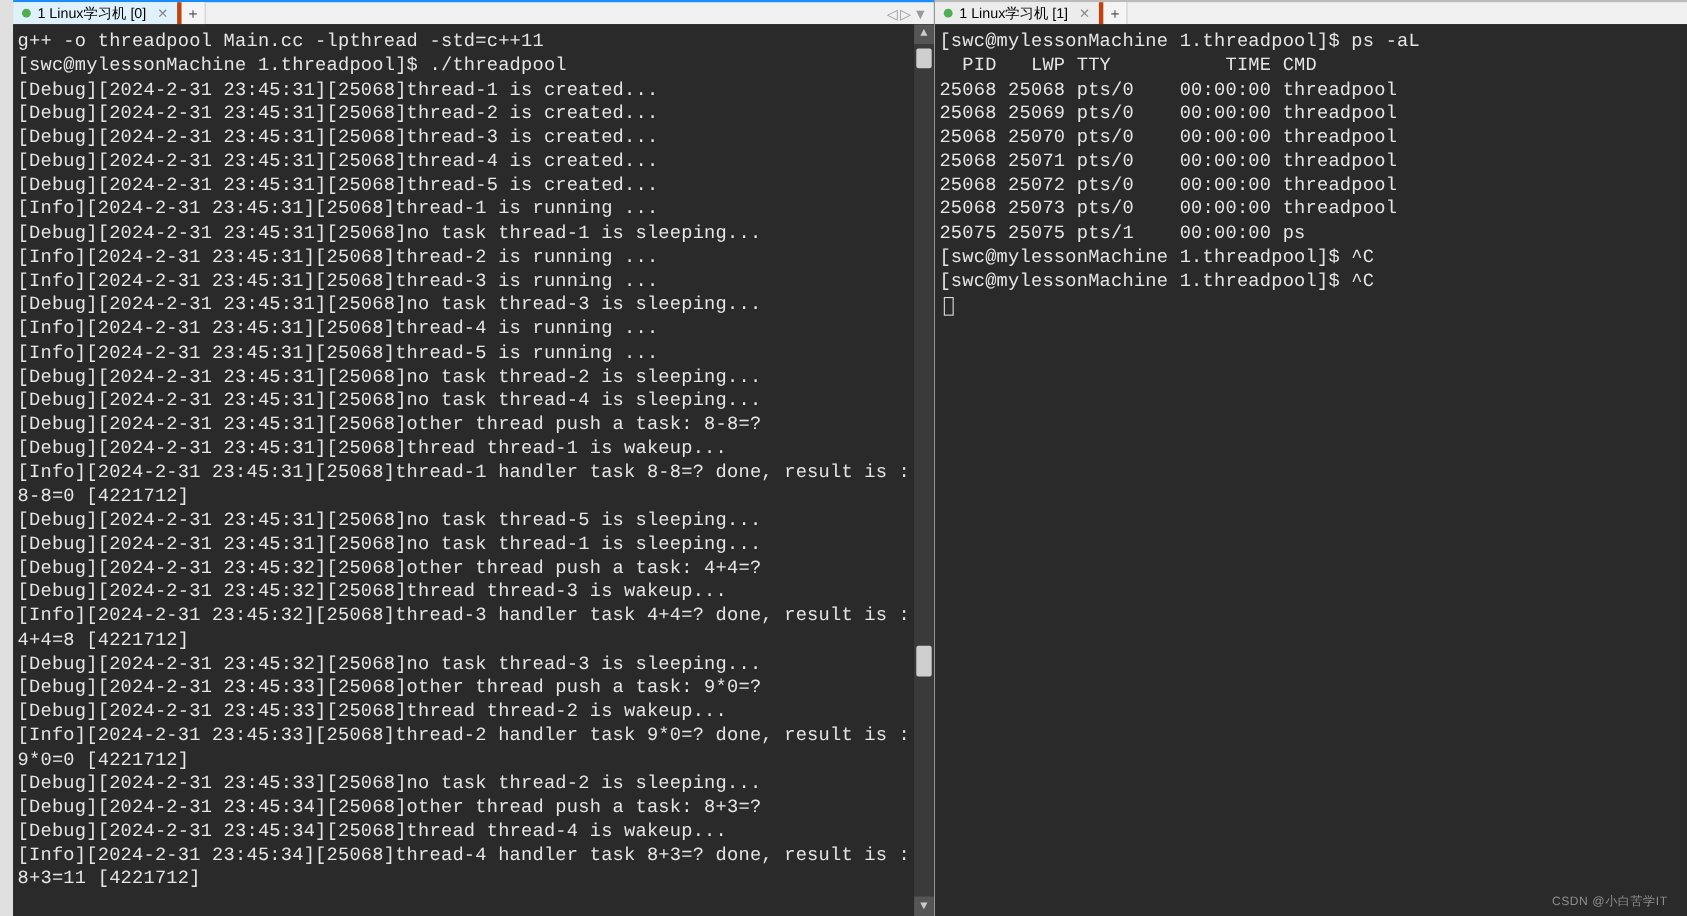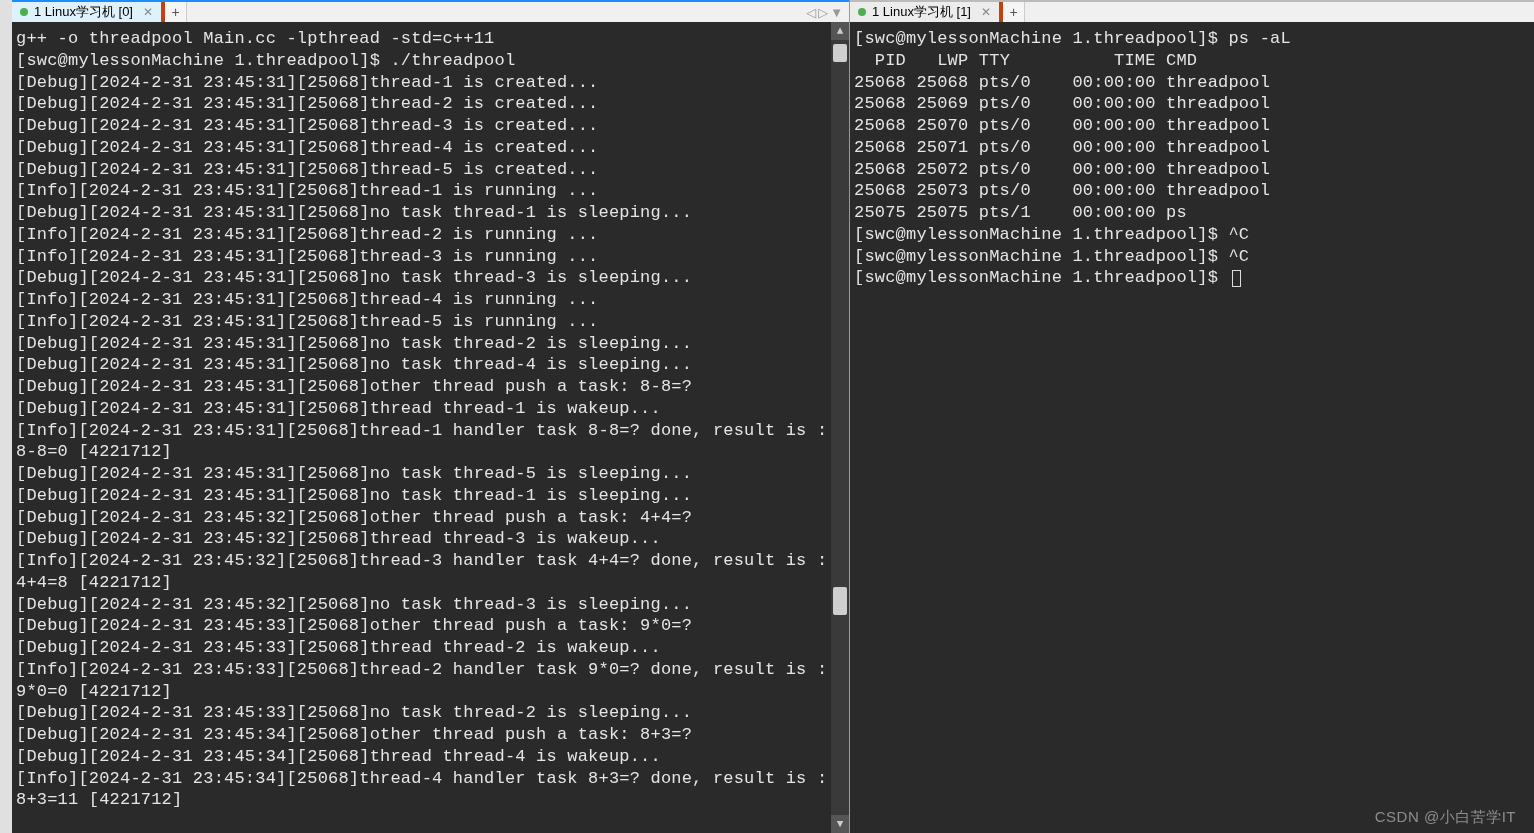--- a/index.html
+++ b/index.html
@@ -21,21 +21,21 @@
 .term { padding:6px 4px 6px 4px; color:#e5e5e5; line-height:1.28; white-space:pre-wrap; word-break:break-all; font-size:17px; letter-spacing:0.2px; }
 .scrollbar { position:absolute; right:0; top:0; width:18px; height:100%; background:#3a3a3a; }
 .thumb { position:absolute; left:2px; right:2px; background:#cfcfcf; border-radius:2px; }
 .thumb-top { top:22px; height:18px; }
 .thumb-mid { top:565px; height:28px; }
 .arrow { position:absolute; left:0; right:0; height:18px; background:#555; color:#ccc; font-size:11px; text-align:center; line-height:18px; }
 .arrow-up { top:0; }
 .arrow-down { bottom:0; }
 .cursor { display:inline-block; width:9px; height:17px; border:1px solid #ddd; vertical-align:text-bottom; margin-left:4px; }
 .left-margin { position:absolute; left:0; top:0; width:12px; height:100%; background:#e0e0e0; }
-.watermark { position:absolute; right:18px; bottom:6px; font-family:Arial,sans-serif; font-size:15px; color:rgba(220,220,220,0.55); letter-spacing:0.5px; pointer-events:none; }
+.watermark { position:absolute; right:18px; bottom:6px; font-family:Arial,sans-serif; font-size:11px; color:rgba(220,220,220,0.55); letter-spacing:0.5px; pointer-events:none; }
 </style>
 </head>
 <body>
 
 <div class="app">
 
   <div class="pane pane-left">
     <div class="left-margin"></div>
     <div class="tabbar tabbar-left" style="margin-left:12px;">
       <div class="tab">
@@ -106,18 +106,18 @@
   PID   LWP TTY          TIME CMD
 25068 25068 pts/0    00:00:00 threadpool
 25068 25069 pts/0    00:00:00 threadpool
 25068 25070 pts/0    00:00:00 threadpool
 25068 25071 pts/0    00:00:00 threadpool
 25068 25072 pts/0    00:00:00 threadpool
 25068 25073 pts/0    00:00:00 threadpool
 25075 25075 pts/1    00:00:00 ps
 [swc@mylessonMachine 1.threadpool]$ ^C
 [swc@mylessonMachine 1.threadpool]$ ^C
-<div style="white-space: pre;"><span>[swc@mylessonMachine 1.threadpool]$ </span><span class="cursor"></span></div></div>
+<div style="white-space: pre;"><span class="cursor"></span></div></div>
       <div class="watermark">CSDN @小白苦学IT</div>
     </div>
   </div>
 
 </div>
 
 </body></html>

